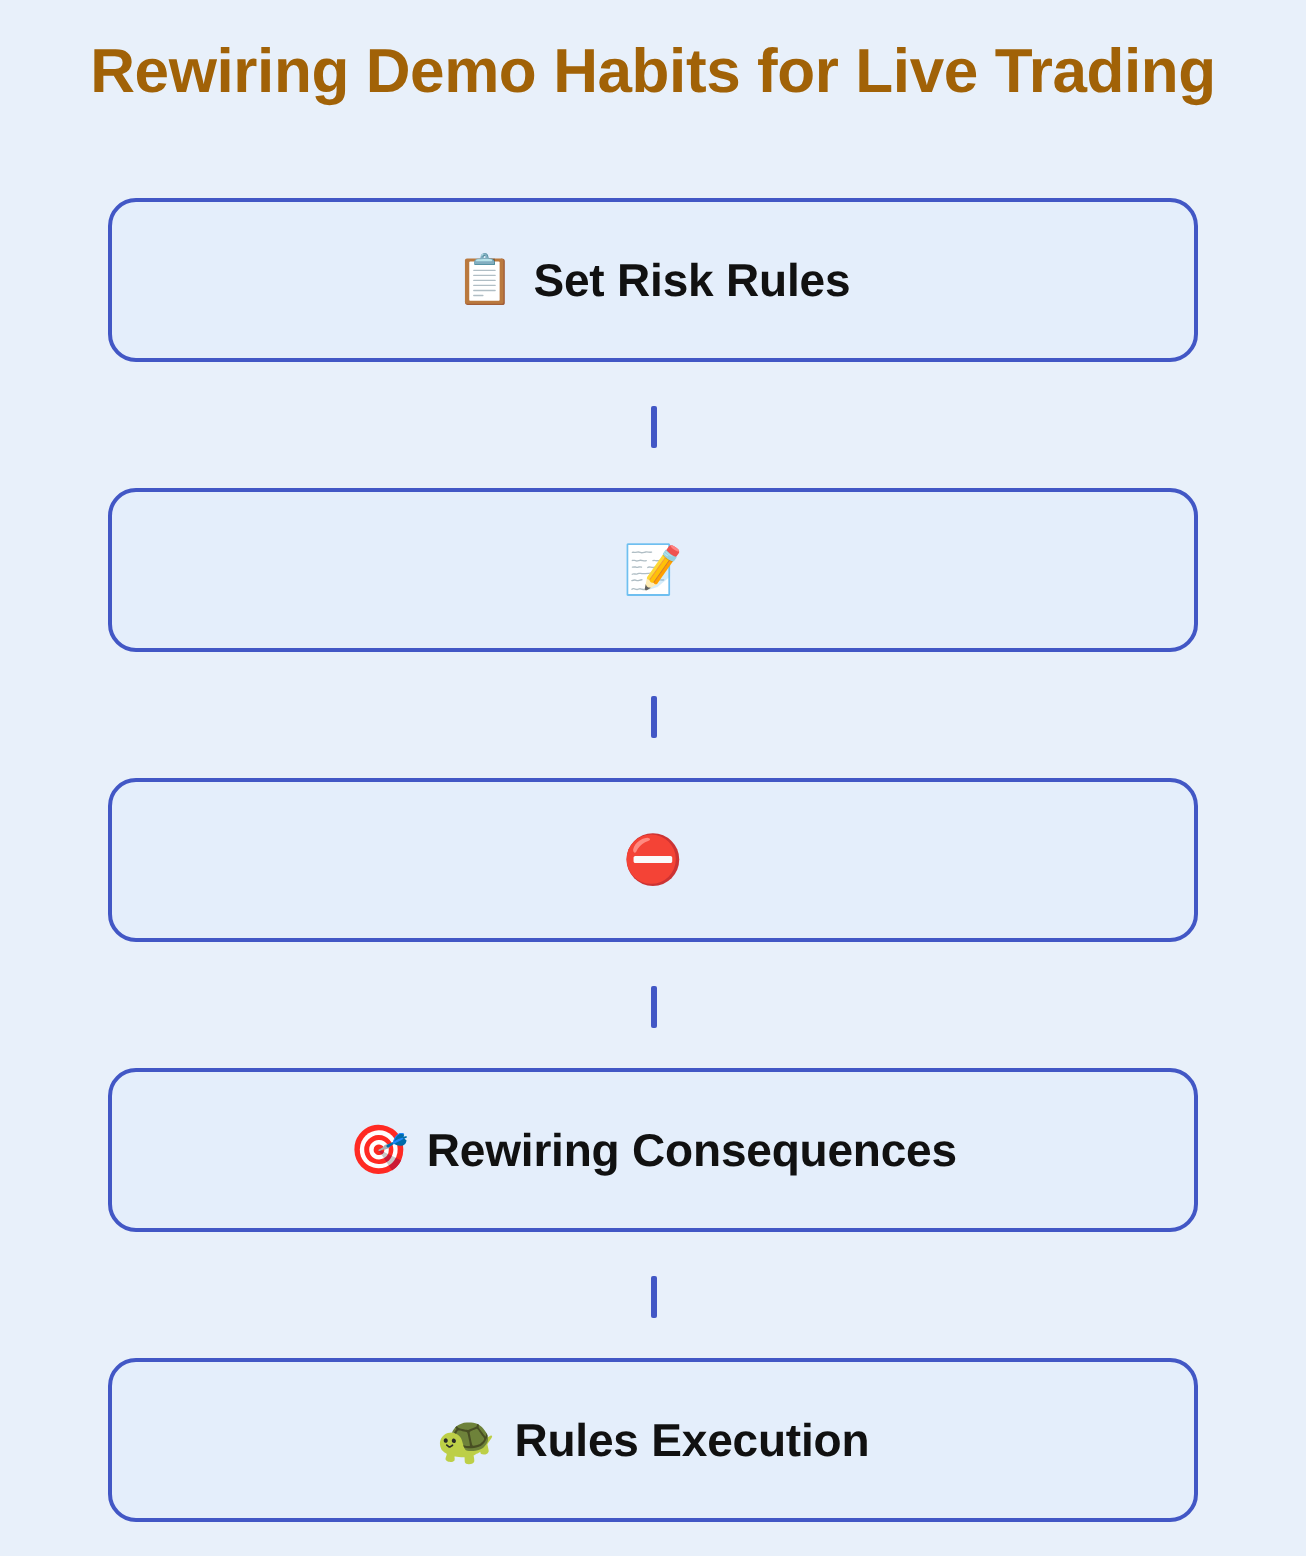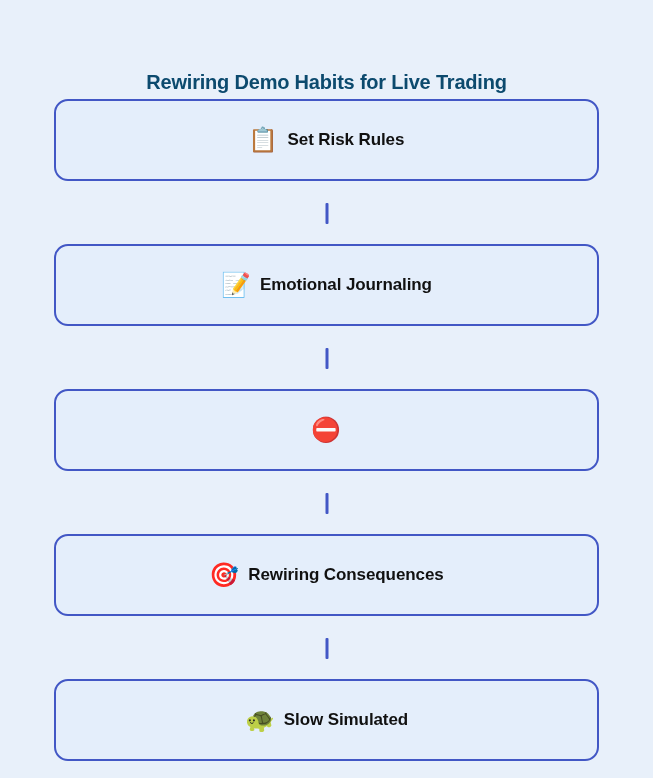--- a/index.html
+++ b/index.html
@@ -19,27 +19,26 @@
     height: 778px;
     background: #e8f0fa;
     box-sizing: border-box;
   }
   #page-title {
     position: absolute;
     left: 0;
     top: 16px;
     width: 653px;
     text-align: center;
-    font-size: 20px;
+    font-size: 31px;
     font-weight: bold;
-    color: #0c4a6e;
+    color: #a16207;
     letter-spacing: -0.2px;
     line-height: 40px;
     white-space: nowrap;
-    margin-top: 46px;
   }
   #flow-list {
     position: absolute;
     left: 0;
     top: 99px;
     width: 653px;
   }
   .flow-step {
     position: relative;
     width: 545px;
@@ -59,21 +58,21 @@
     justify-content: center;
     gap: 9px;
   }
   .step-icon {
     font-size: 24px;
     line-height: 1;
     display: inline-block;
     font-family: "DejaVu Sans", sans-serif;
   }
   .step-label {
-    font-size: 17px;
+    font-size: 23px;
     font-weight: bold;
     color: #111111;
     letter-spacing: -0.1px;
     white-space: nowrap;
   }
   .flow-connector {
     width: 545px;
     height: 63px;
     margin: 0 auto;
     position: relative;
@@ -105,21 +104,20 @@
       </div>
     </div>
 
     <div class="flow-connector">
       <div class="conn-line"></div>
     </div>
 
     <div class="flow-step">
       <div class="flow-step-inner">
         <span class="step-icon">📝</span>
-        <span class="step-label">Emotional Journaling</span>
       </div>
     </div>
 
     <div class="flow-connector">
       <div class="conn-line"></div>
     </div>
 
     <div class="flow-step">
       <div class="flow-step-inner">
         <span class="step-icon">⛔</span>
@@ -137,18 +135,18 @@
       </div>
     </div>
 
     <div class="flow-connector">
       <div class="conn-line"></div>
     </div>
 
     <div class="flow-step">
       <div class="flow-step-inner">
         <span class="step-icon">🐢</span>
-        <span class="step-label">Slow Simulated</span>
+        <span class="step-label">Rules Execution</span>
       </div>
     </div>
 
   </div>
 </div>
 
 </body></html>

